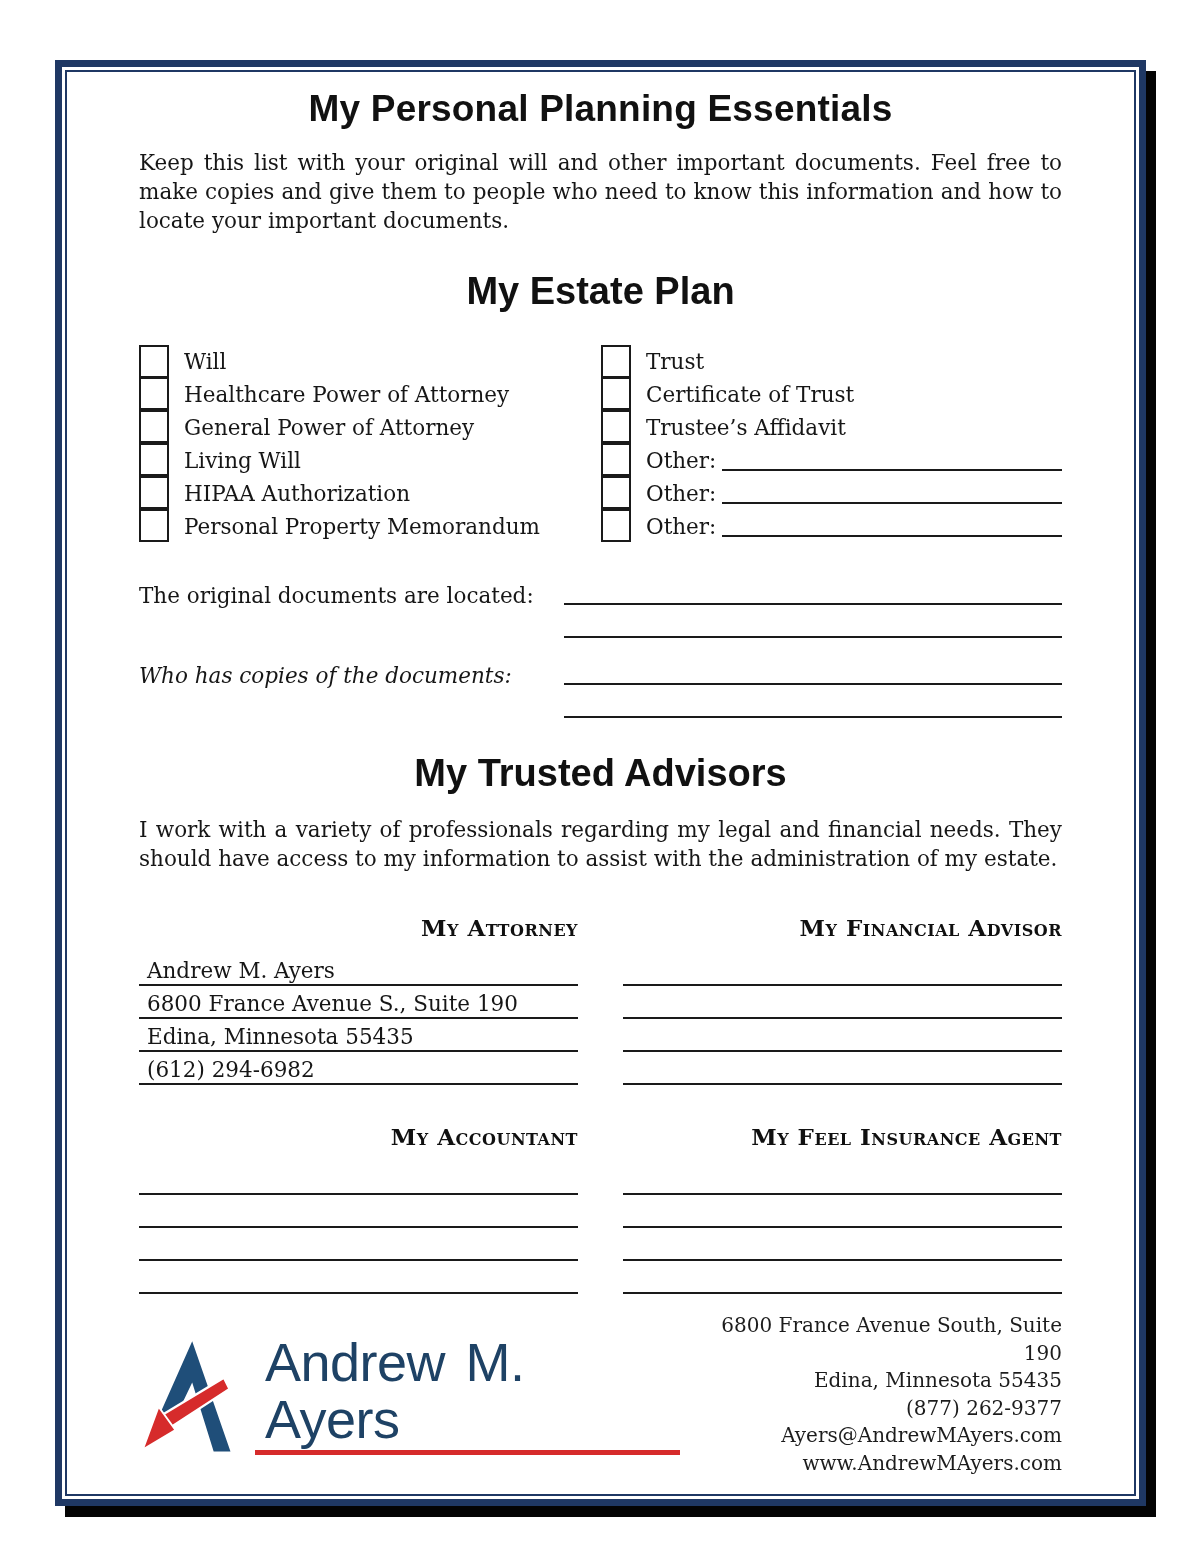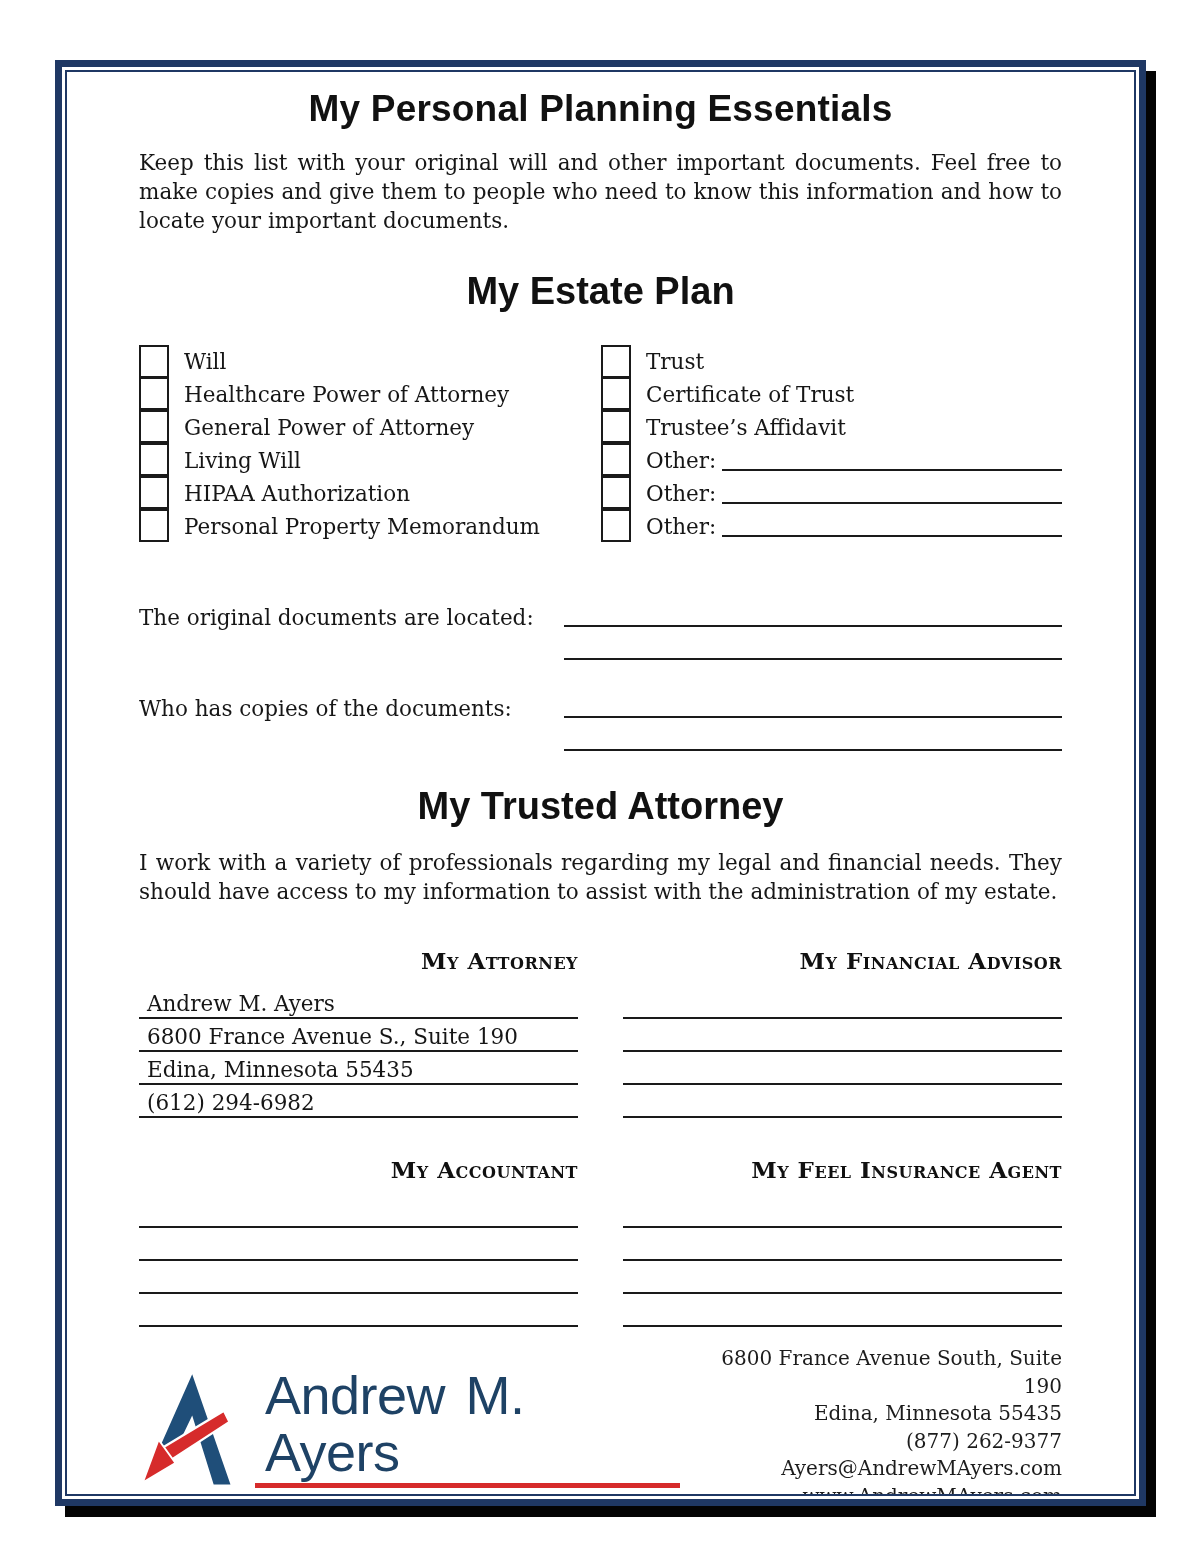--- a/index.html
+++ b/index.html
@@ -48,22 +48,22 @@
   .cbx {
     width:30px; height:33px; flex:none;
     border:2px solid #1a1a1a; background:#ffffff;
     margin-top:-2px;
   }
   .cbx-row:first-child .cbx { margin-top:0; }
   .cbx-label { margin-left:15px; font-size:21.5px; white-space:nowrap; }
   .cbx-fill { flex:1; height:22px; margin-left:6px; border-bottom:2px solid #1a1a1a; }
 
   .loc-row { display:flex; }
-  .loc-row.first { margin-top:60px; }
-  .loc-row.second { margin-top:34px; }
+  .loc-row.first { margin-top:38px; }
+  .loc-row.second { margin-top:23px;font-style:italic; }
   .loc-label { width:425px; font-size:21.5px; padding-top:2px; }
   .loc-lines { flex:1; }
   .loc-line { height:24px; border-bottom:2px solid #1a1a1a; }
   .loc-line + .loc-line { height:33px; }
 
   .adv-intro { margin:20px 0 0; font-size:21.5px; line-height:1.38; text-align:justify; }
   .adv-grid {
     display:grid; grid-template-columns:1fr 1fr;
     column-gap:45px; row-gap:38px; margin-top:40px;
   }
@@ -168,21 +168,21 @@
     </div>
 
     <div class="loc-row second">
       <div class="loc-label">Who has copies of the documents:</div>
       <div class="loc-lines">
         <div class="loc-line"></div>
         <div class="loc-line"></div>
       </div>
     </div>
 
-    <h2 class="section-title">My Trusted Attorney</h2>
+    <h2 class="section-title">My Trusted Advisors</h2>
 
     <p class="adv-intro">I work with a variety of professionals regarding my legal and financial needs. They should have access to my information to assist with the administration of my estate.</p>
 
     <div class="adv-grid">
 
       <div class="adv-cell">
         <div class="adv-title">My Attorney</div>
         <div class="adv-line">
             <span>Andrew M. Ayers</span>
           </div>

